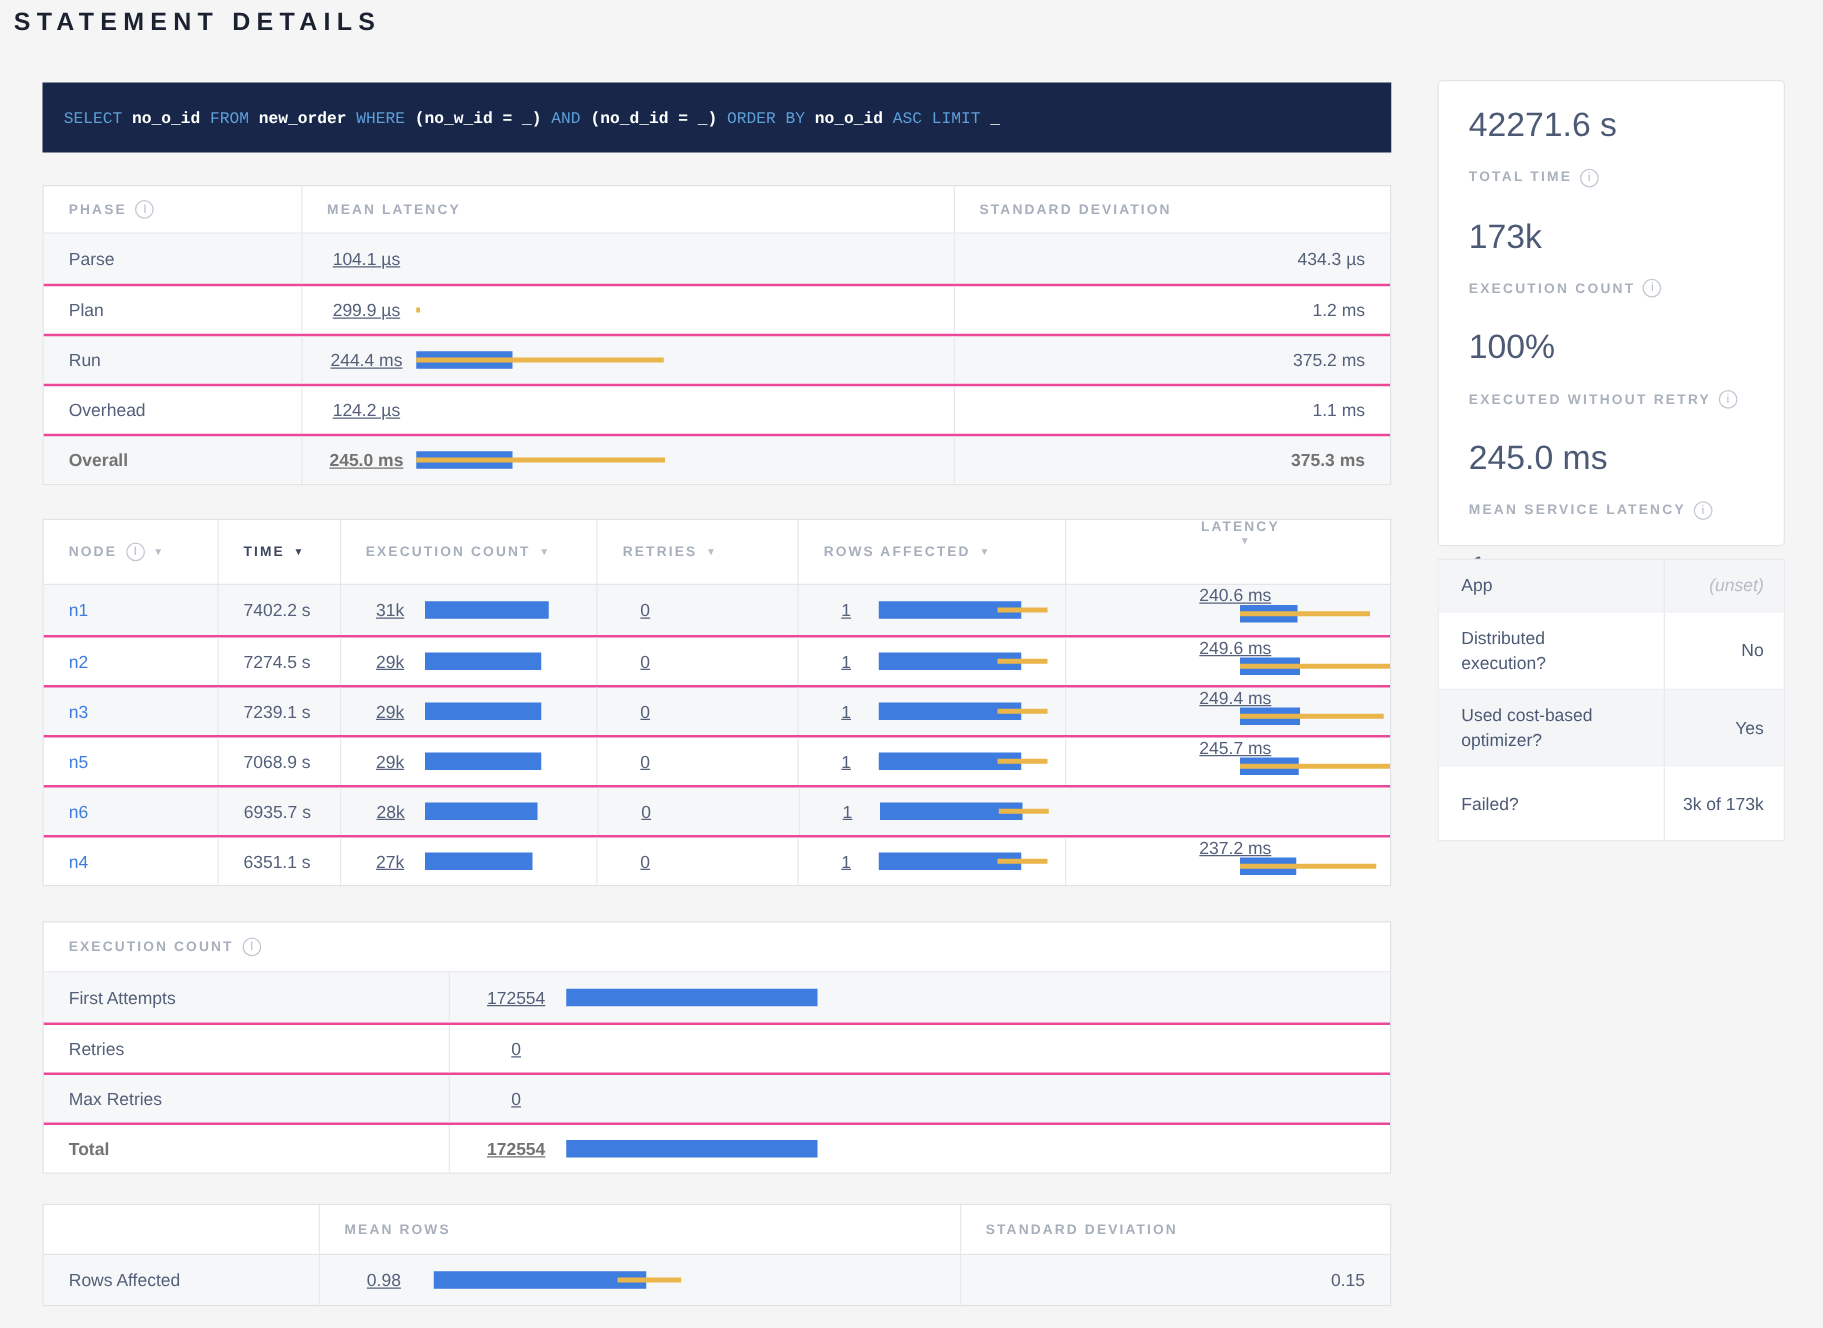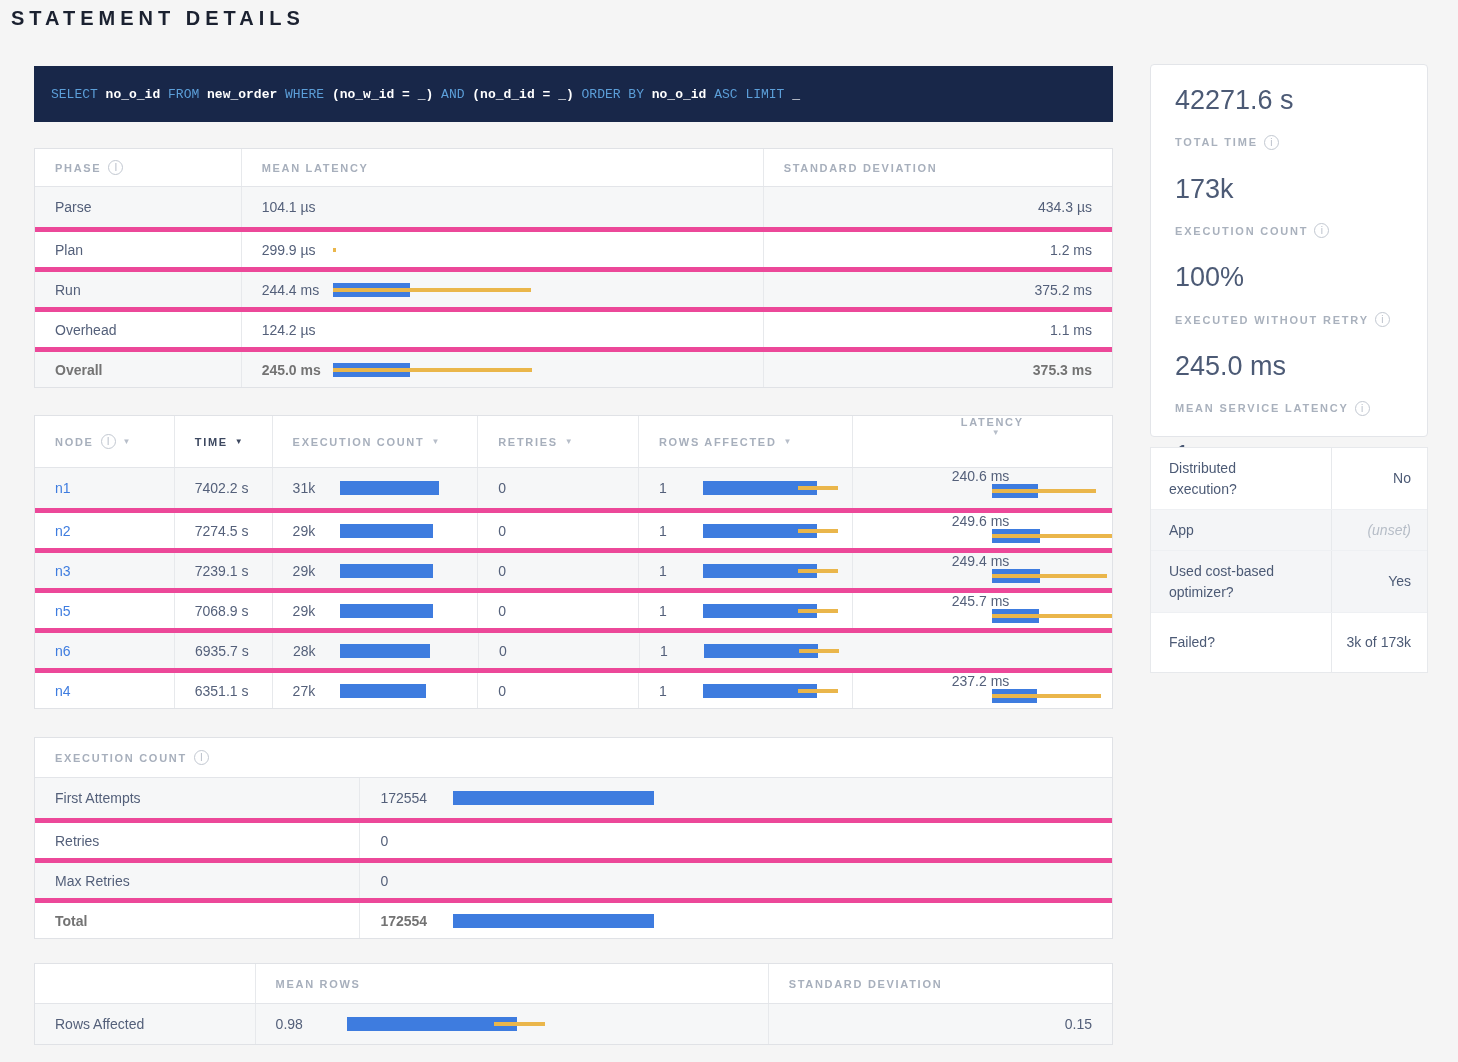--- a/index.html
+++ b/index.html
@@ -27,37 +27,37 @@
   .tok-kw { color:#5c9fd9; }
   .tok-id { color:#ffffff; font-weight:700; }
   
   .tbl {
     position:absolute; left:34px; width:1079px;
     background:#ffffff; border:1px solid #e0e2e6;
   }
   .trow { display:flex; }
   .h38 { height:38px; } .h40 { height:40px; } .h52 { height:52px; }
   .thead { border-bottom:1px solid #e3e5e9; }
-  .brow + .brow { border-top:5px solid #ec4899; }
+  .brow + .brow { border-top:2px solid #ec4899; }
   .alt { background:#f6f7f8; }
   .cell {
     display:flex; align-items:center; padding-left:20px;
     font-size:14px; color:#54607a; overflow:hidden;
   }
   .cell + .cell { border-left:1px solid #e7e9ec; }
   .thead .cell {
     font-size:11px; font-weight:700; letter-spacing:1.7px;
     color:#a7afbc; text-transform:uppercase;
   }
   .hd-on { color:#3d4860; }
   .num { justify-content:flex-end; padding-right:20px; }
   .strong { font-weight:700; color:#737373; }
   .lnk { color:#3e7cdf; cursor:pointer; }
   
-  .bval { flex:none; text-align:left; margin-right:8px; }
+  .bval { flex:none; text-align:center; margin-right:8px;text-decoration:underline; }
   .w36 { width:36px; } .w39 { width:39px; } .w63 { width:63px; }
   .w65 { width:65px; } .w73 { width:73px; }
   .bar-area { position:relative; height:14px; flex:1; }
   .b-blue { position:absolute; left:0; top:0; height:14px; background:#3e7cdf; }
   .b-yellow { position:absolute; top:5px; height:4px; background:#eab64b; }
   
   .pc1{width:206px;} .pc2{width:523px;} .pc3{width:350px;}
   .nc1{width:139px;align-items:center;} .nc2{width:98px;} .nc3{width:206px;}
   .nc4{width:161px;} .nc5{width:214px;} .nc6{width:261px;flex-direction:column;}
   .ec1{width:325px;} .ec2{width:754px;}
@@ -522,32 +522,32 @@
   <div>
     <div class="stat-val">1</div>
     <div class="stat-lab">
         <span>MEAN NUMBER OF ROWS</span>
         <span class="inf">i</span>
       </div>
   </div>
 </div>
 
 <div class="facts">
+  <div class="frow alt mh41">
+    <div class="flab">App</div>
+    <div class="fval">
+        <span class="unset">(unset)</span>
+      </div>
+  </div>
   <div class="frow mh61">
     <div class="flab">Distributed execution?</div>
     <div class="fval">
         <span>No</span>
       </div>
   </div>
-  <div class="frow alt mh41">
-    <div class="flab">App</div>
-    <div class="fval">
-        <span class="unset">(unset)</span>
-      </div>
-  </div>
   <div class="frow alt mh61">
     <div class="flab">Used cost-based optimizer?</div>
     <div class="fval">
         <span>Yes</span>
       </div>
   </div>
   <div class="frow mh60">
     <div class="flab">Failed?</div>
     <div class="fval">
         <span>3k of 173k</span>

